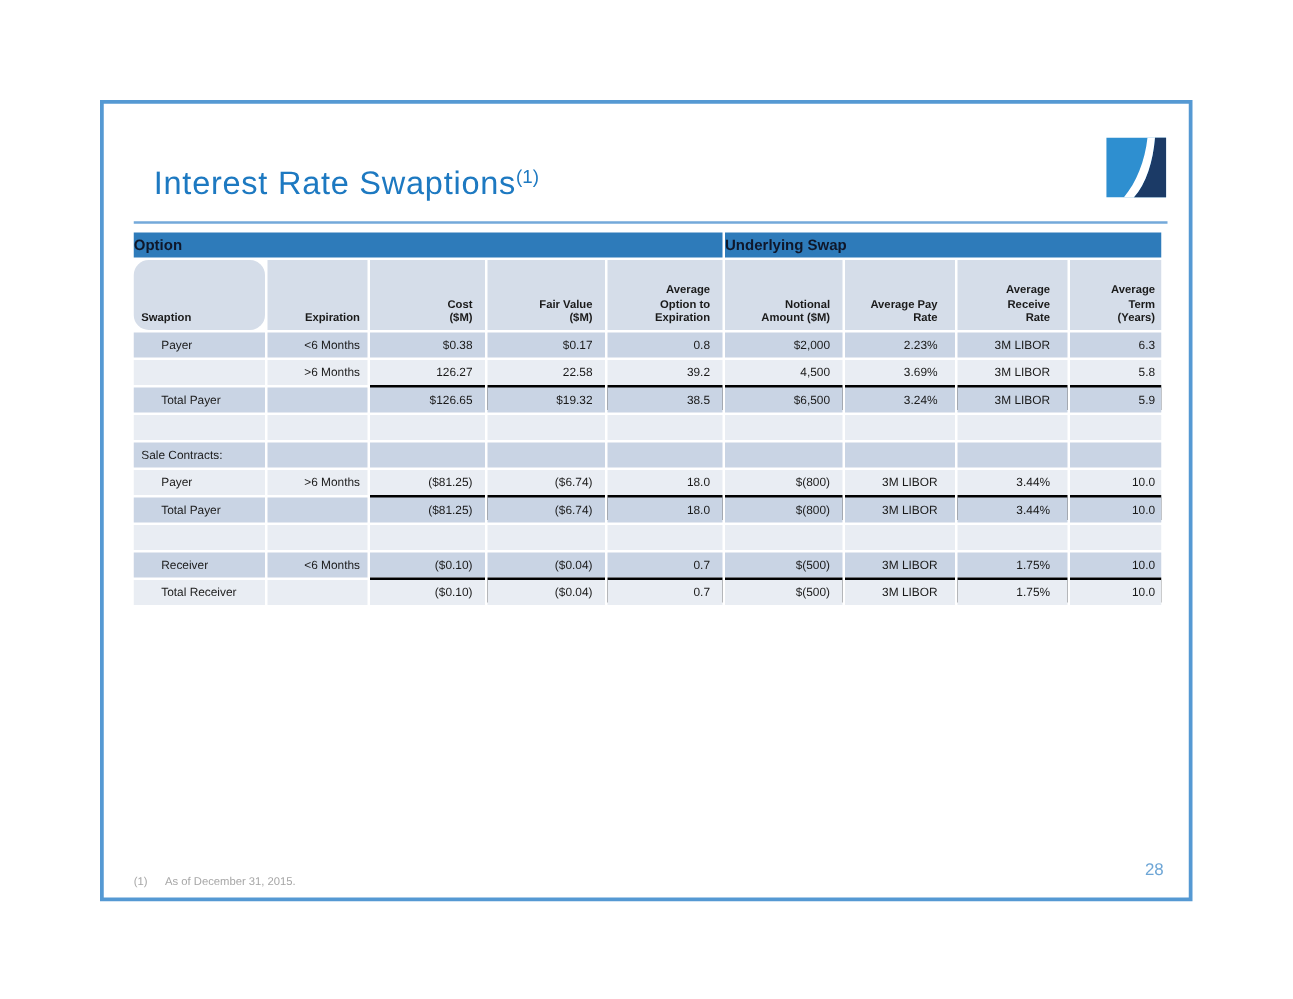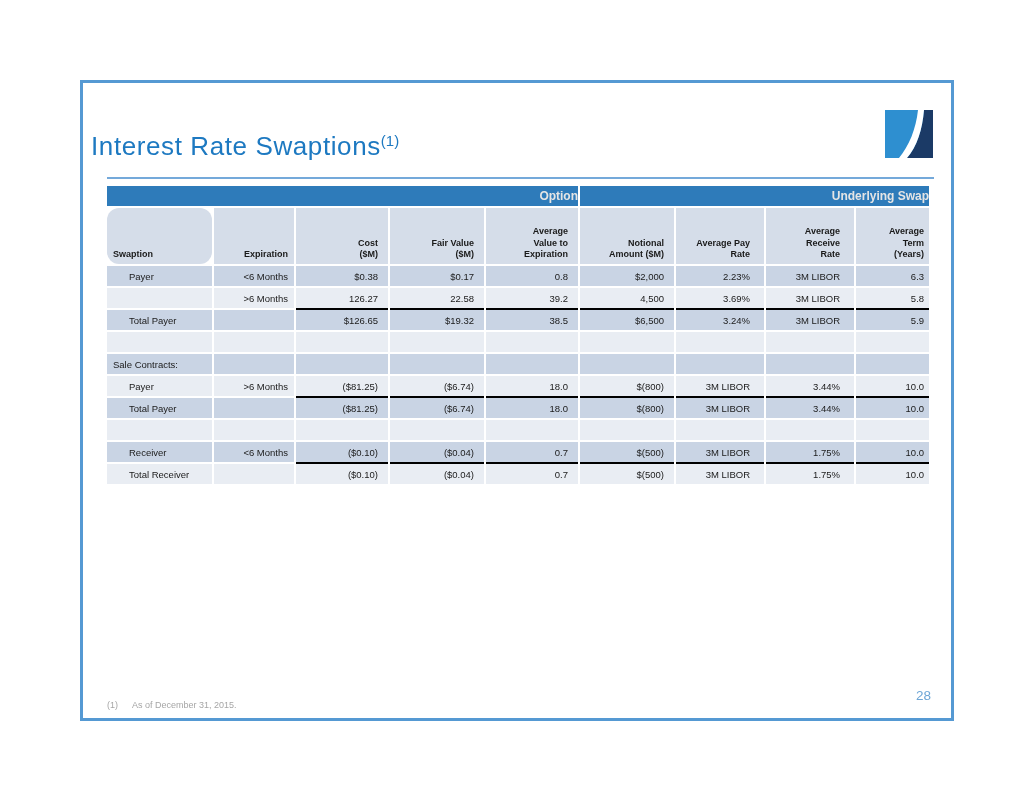--- a/index.html
+++ b/index.html
@@ -5,42 +5,42 @@
   * { margin:0; padding:0; box-sizing:border-box; }
   body { background:#ffffff; font-family:"Liberation Sans", sans-serif; }
   .canvas { position:relative; width:1034px; height:799px; background:#ffffff; overflow:hidden; }
 
   .slide {
     position:absolute; left:80px; top:80px; width:874px; height:641px;
     background:#ffffff; border:3px solid #5599d3;
   }
 
   .page-title {
-    position:absolute; left:8px; top:48px;
+    position:absolute; left:40px; top:48px;
     font-size:26px; font-weight:normal; letter-spacing:0.6px;
     color:#1d79c1; white-space:nowrap;
   }
   .page-title sup { font-size:15px; vertical-align:9px; letter-spacing:0; }
 
   .logo { position:absolute; right:18px; top:27px; width:48px; height:48px; }
 
   .title-underline {
     position:absolute; left:24px; right:17px; top:94px; height:2px;
     background:#74a9da;
   }
 
   table.swaptions {
     position:absolute; left:22px; top:101px;
     width:826px; table-layout:fixed;
     border-collapse:separate; border-spacing:2px;
     font-size:9.5px; color:#1a1a1a;
   }
   tr.band-row th {
-    background:#2e7bba; color:#e5e5e5; font-size:12px; font-weight:bold;
-    height:20px; text-align:right; vertical-align:middle;
+    background:#2e7bba; color:#0f172a; font-size:12px; font-weight:bold;
+    height:20px; text-align:left; vertical-align:middle;
   }
   tr.col-header-row th {
     background:#d5dde9; height:56px; vertical-align:bottom;
     font-size:9px; font-weight:bold; line-height:1.25;
     padding:3px 10px 4px 6px; text-align:right;
   }
   tr.col-header-row th:first-child { text-align:left;border-radius:12px; }
   tr.col-header-row th:nth-child(2) { padding-right:6px; }
   tr.col-header-row th:nth-child(7), tr.col-header-row th:nth-child(8) { padding-right:14px; }
   tr.col-header-row th:nth-child(9) { padding-right:5px; }
@@ -115,21 +115,21 @@
             <th>
               <div>Cost</div>
               <div>($M)</div>
             </th>
             <th>
               <div>Fair Value</div>
               <div>($M)</div>
             </th>
             <th>
               <div>Average</div>
-              <div>Value to</div>
+              <div>Option to</div>
               <div>Expiration</div>
             </th>
             <th>
               <div>Notional</div>
               <div>Amount ($M)</div>
             </th>
             <th>
               <div>Average Pay</div>
               <div>Rate</div>
             </th>

